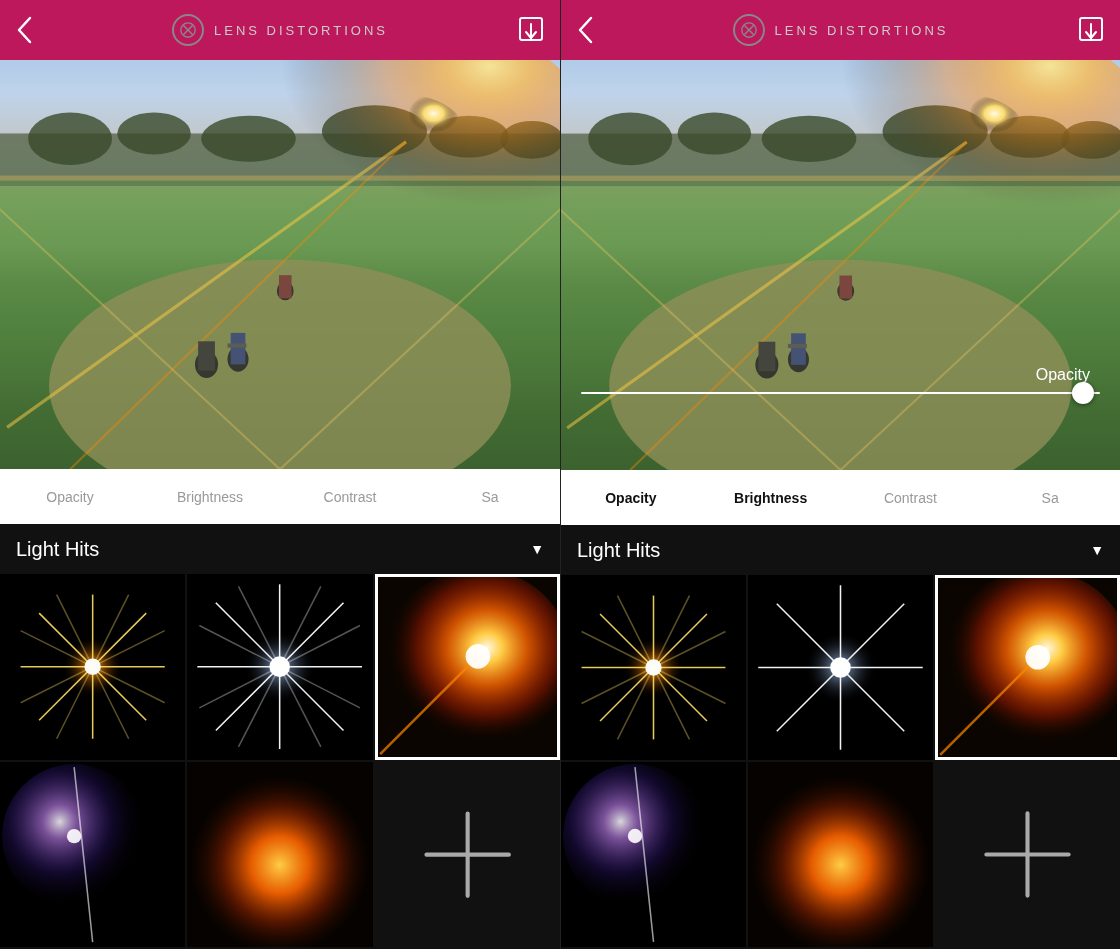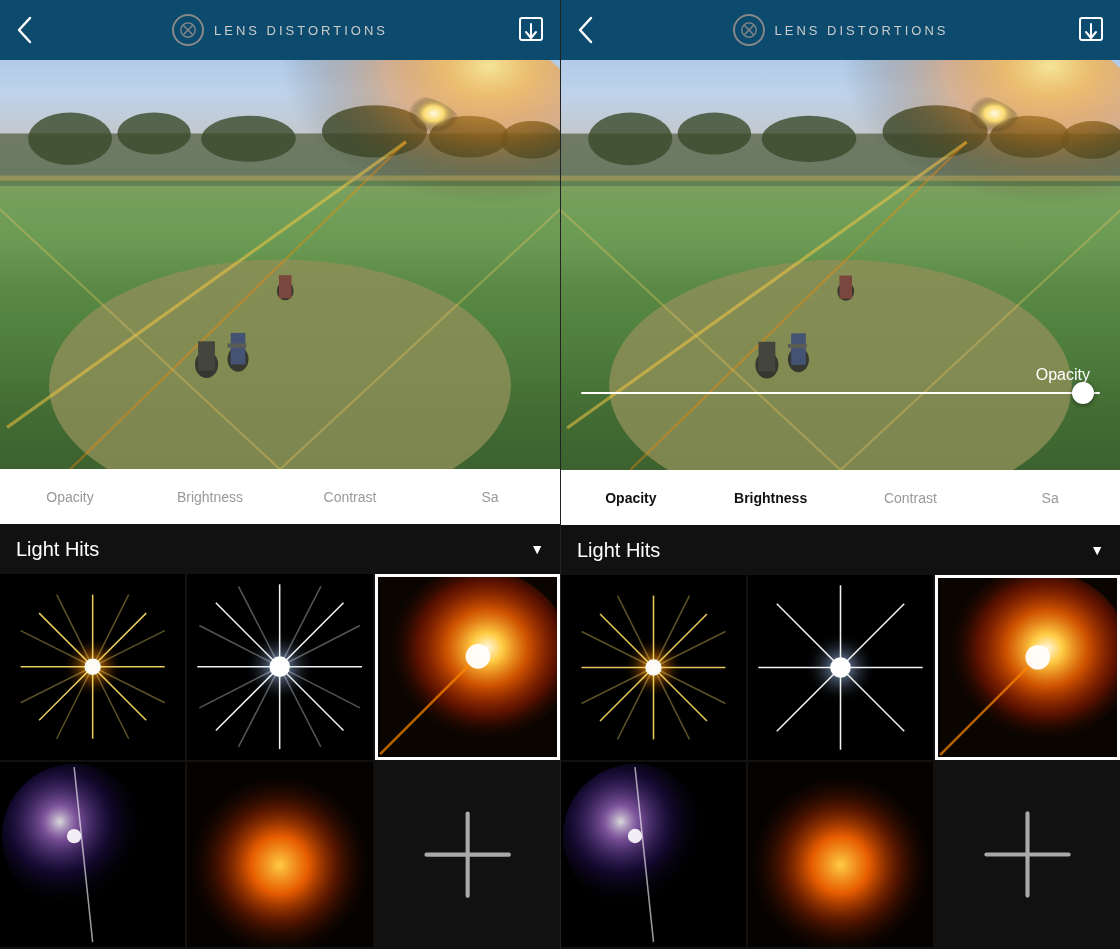--- a/index.html
+++ b/index.html
@@ -21,21 +21,21 @@
       position: relative;
     }
 
     .panel + .panel {
       border-left: 1px solid #222;
     }
 
     
     .header {
       height: 60px;
-      background: #0c4a6e;
+      background: #be185d;
       display: flex;
       align-items: center;
       justify-content: space-between;
       padding: 0 16px;
       flex-shrink: 0;
     }
 
     .header-back {
       color: #fff;
       font-size: 22px;

